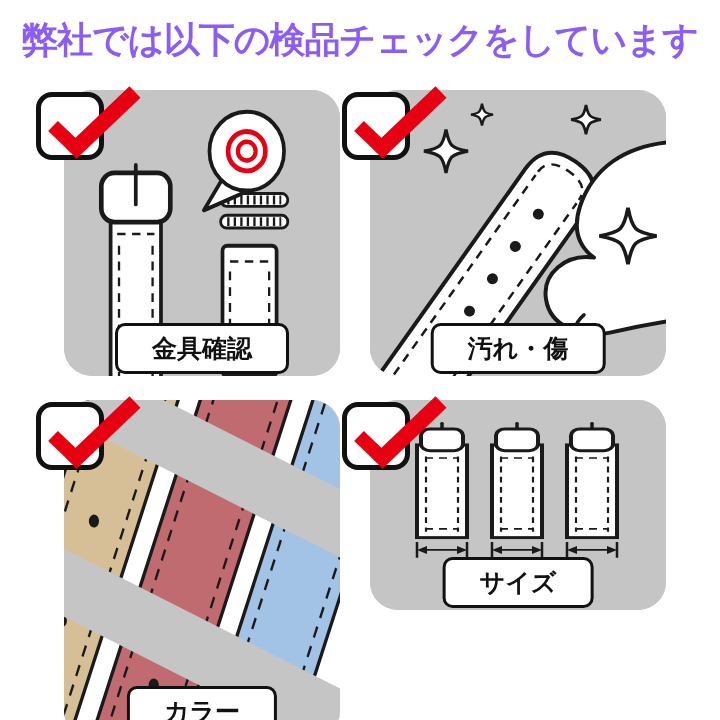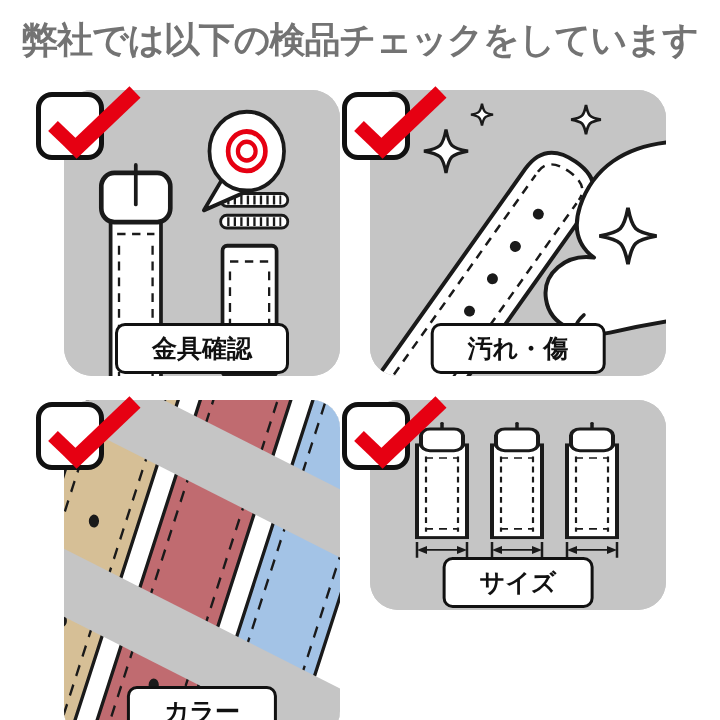--- a/index.html
+++ b/index.html
@@ -1,21 +1,21 @@
 <!DOCTYPE html>
 <html><head>
 <meta charset="utf-8">
 <style>
   * { margin:0; padding:0; box-sizing:border-box; }
   html,body { background:#fff; }
   body { font-family:"DejaVu Sans","Liberation Sans",sans-serif; }
   .page { position:relative; width:720px; height:720px; background:#fff; overflow:hidden; }
   .title {
     position:absolute; top:16px; left:0; width:100%; text-align:center;
-    font-size:36px; font-weight:bold; color:#737373; white-space:nowrap; letter-spacing:-1px;
+    font-size:36px; font-weight:bold; color:#8b5cf6; white-space:nowrap; letter-spacing:-1px;
   }
   .panel { position:absolute; }
   .p1 { left:64px;  top:90px;  width:276px; height:286px; }
   .p2 { left:370px; top:90px;  width:296px; height:286px; }
   .p3 { left:64px;  top:400px; width:276px; height:339px; }
   .p4 { left:370px; top:400px; width:296px; height:210px; }
   .panel-bg {
     position:absolute; inset:0; border-radius:28px; overflow:hidden; background:#c5c5c5;
   }
   .panel-bg svg { display:block; width:100%; height:100%; }

